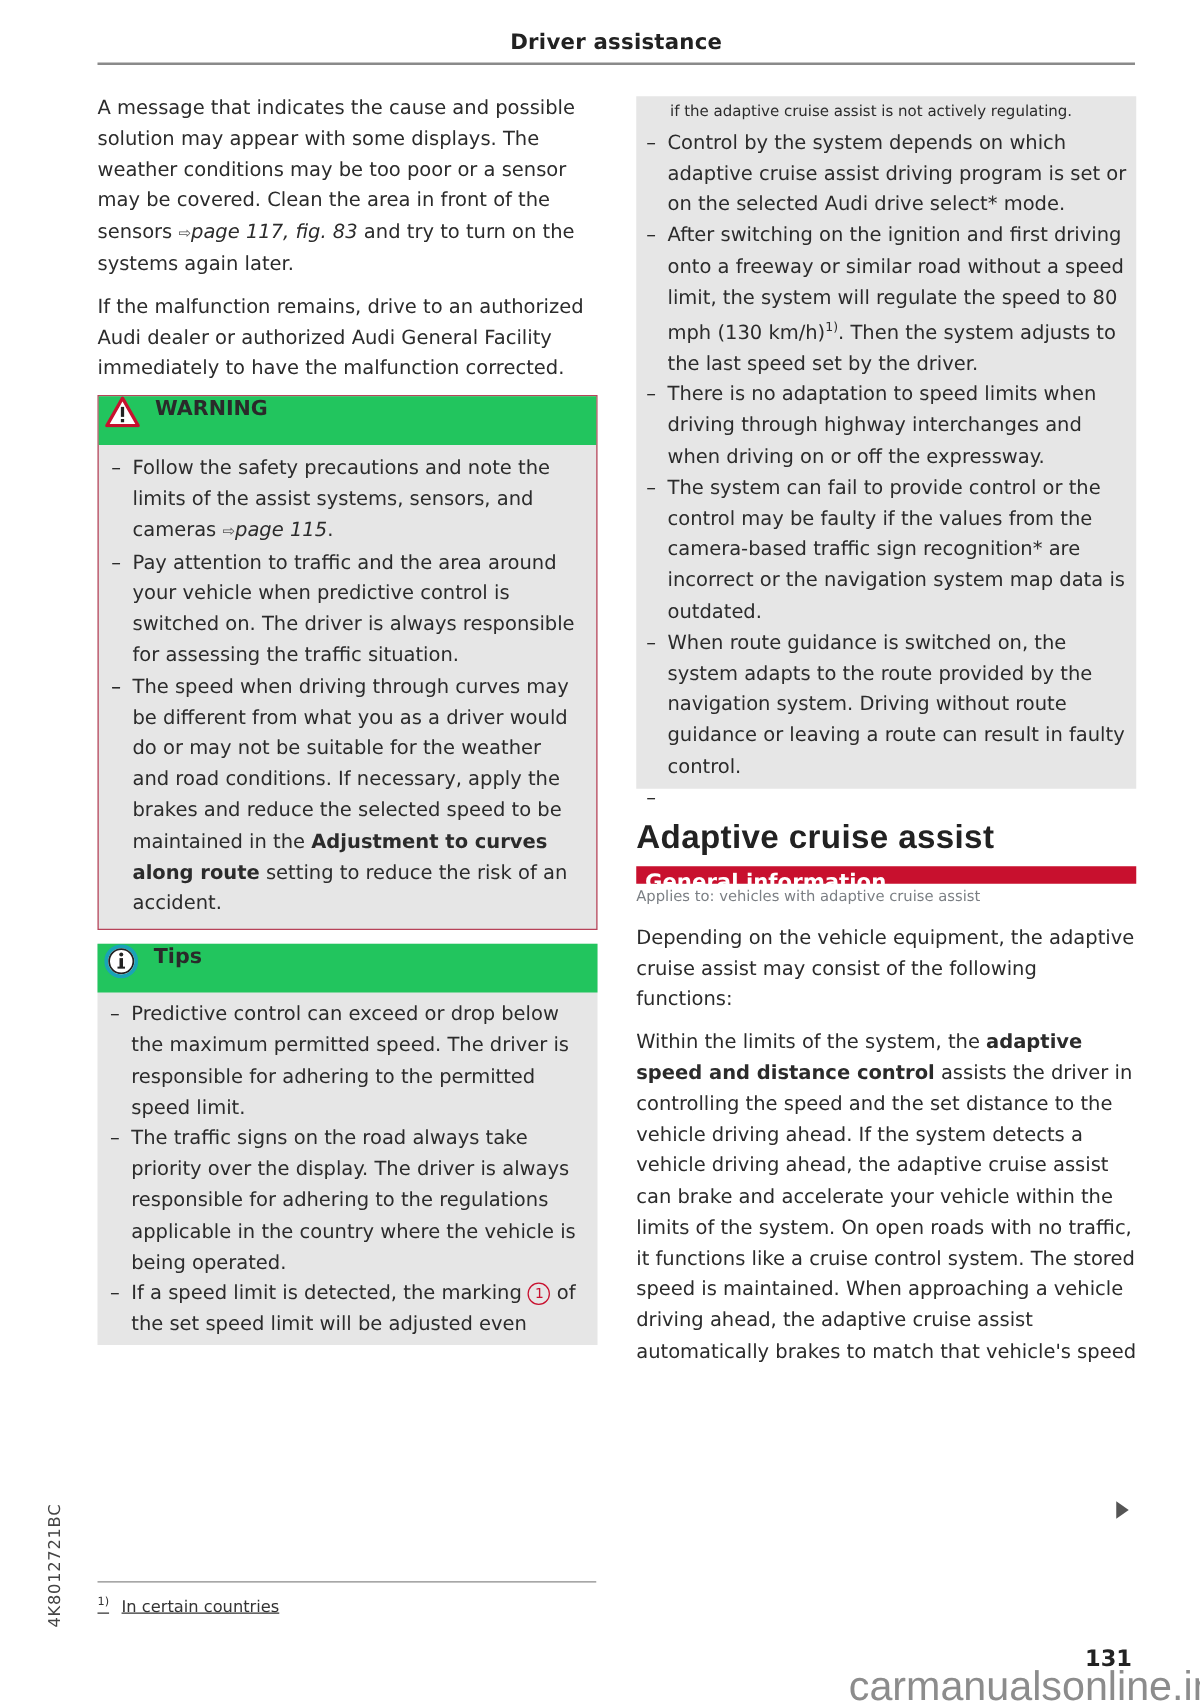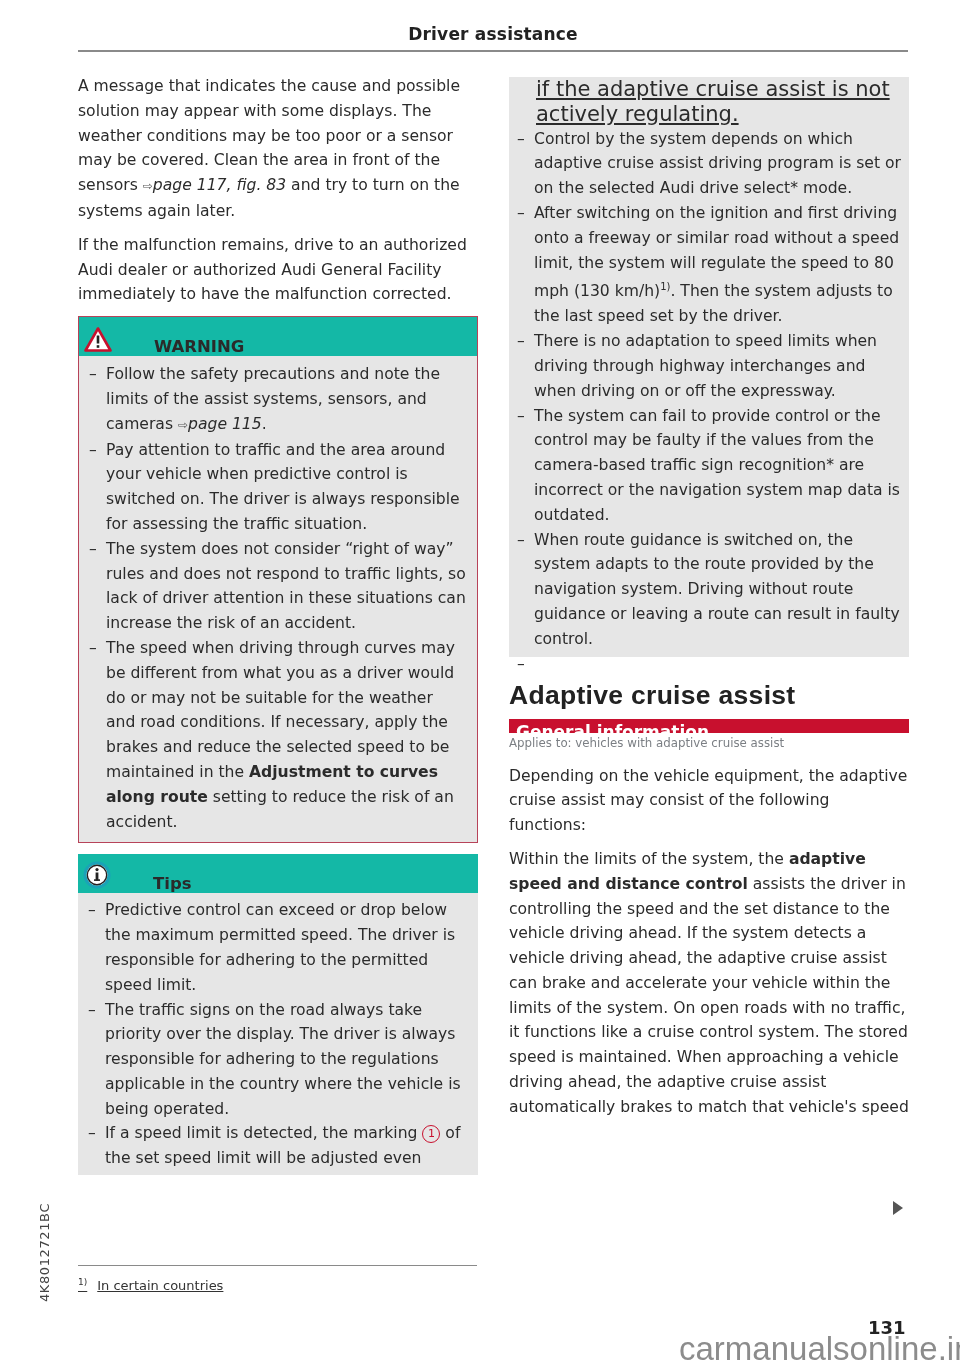--- a/index.html
+++ b/index.html
@@ -9,29 +9,29 @@
          font-family:"DejaVu Sans", sans-serif; font-weight:bold; font-size:17px; color:#222; letter-spacing:0.2px; }
   .head-rule { position:absolute; left:78px; top:50px; width:830px; height:2px; background:#8a8a8a; }
   .col { position:absolute; width:400px; }
   .col-left { left:78px; top:74px; }
   .col-right { left:509px; top:77px; }
   p.body { margin:0 0 9px 0; font-size:15.6px; line-height:24.8px; }
   .xref-arrow { font-style:normal; font-size:12px; color:#555; }
   .xref { font-style:italic; }
   .box { position:relative; background:#e6e6e6; }
   .warning-box { border:1.5px solid #b74359; margin-top:9px; }
-  .box-header { background:#14b8a6; height:39px; display:flex; align-items:flex-end; padding-left:5px;gap:30px; }
+  .box-header { background:#22c55e; height:39px; display:flex; align-items:flex-start; padding-left:5px; }
   .box-title { font-weight:bold; font-size:16.5px; color:#2a2a2a; margin-left:12px; }
   ul.dash { list-style:none; margin:0; padding:6px 10px 8px 10px; }
   ul.dash li { position:relative; padding-left:17px; font-size:15.6px; line-height:24.8px; }
   ul.dash li .dash-mark { position:absolute; left:0; top:0; }
   .tips-box { margin-top:11px; }
   .tips-box ul.dash { padding-top:5px; padding-bottom:4px; }
   .right-box { background:#e6e6e6; padding:0 8px 5px 8px; }
-  .right-box .cont { padding-left:19px; font-size:21px; line-height:24.8px;text-decoration:underline; }
+  .right-box .cont { padding-left:19px; font-size:12px; line-height:24.8px; }
   .right-box ul.dash { padding:0; }
   .section-title { font-family:Liberation Sans, sans-serif; font-weight:bold; font-size:26.5px;
          color:#222; margin:23px 0 8px 0; letter-spacing:0.3px; }
   .red-bar { background:#c8102e; color:#fff; font-weight:bold; font-size:17px; height:14px;
          line-height:27px; padding-left:7px; }
   .applies { font-size:11.8px; color:#7b7f84; margin:3px 0 14px 0; }
   .cont-arrow { position:absolute; left:893px; top:1201px; width:0; height:0;
          border-top:7px solid transparent; border-bottom:7px solid transparent; border-left:10px solid #555; }
   .marker-circle { display:inline-block; width:16px; height:16px; border:1.5px solid #c8102e; border-radius:50%;
          color:#c8102e; font-size:11px; line-height:16px; text-align:center; vertical-align:1px; }
@@ -65,21 +65,21 @@
           <polygon points="14,1.5 26.5,23.5 1.5,23.5" fill="#ffffff" stroke="#c8102e" stroke-width="2.6" stroke-linejoin="round"></polygon>
           <rect x="12.7" y="8.5" width="2.6" height="8" fill="#222"></rect>
           <rect x="12.7" y="18.2" width="2.6" height="2.6" fill="#222"></rect>
         </svg>
       </span>
       <span class="box-title">WARNING</span>
     </div>
     <ul class="dash">
       <li><span class="dash-mark">–</span><span>Follow the safety precautions and note the limits of the assist systems, sensors, and cameras </span><span class="xref-arrow">⇨</span><span class="xref">page 115</span><span>.</span></li>
       <li><span class="dash-mark">–</span><span>Pay attention to traffic and the area around your vehicle when predictive control is switched on. The driver is always responsible for assessing the traffic situation.</span></li>
-      <li><span class="dash-mark">–</span><span>The system does not consider “right of way” rules and does not respond to traffic lights, so lack of driver attention in these situations can increase the risk of an accident.</span></li>
+      <li><span class="dash-mark">–</span></li>
       <li><span class="dash-mark">–</span><span>The speed when driving through curves may be different from what you as a driver would do or may not be suitable for the weather and road conditions. If necessary, apply the brakes and reduce the selected speed to be maintained in the </span><b>Adjustment to curves along route</b><span> setting to reduce the risk of an accident.</span></li>
     </ul>
   </div>
 
   <div class="box tips-box">
     <div class="box-header">
       <span>
         <svg width="28" height="28" viewBox="0 0 28 28">
           <circle cx="14" cy="14" r="12" fill="#ffffff" stroke="#1aa3b8" stroke-width="3"></circle>
           <circle cx="14" cy="14" r="9.7" fill="none" stroke="#222" stroke-width="1.4"></circle>

